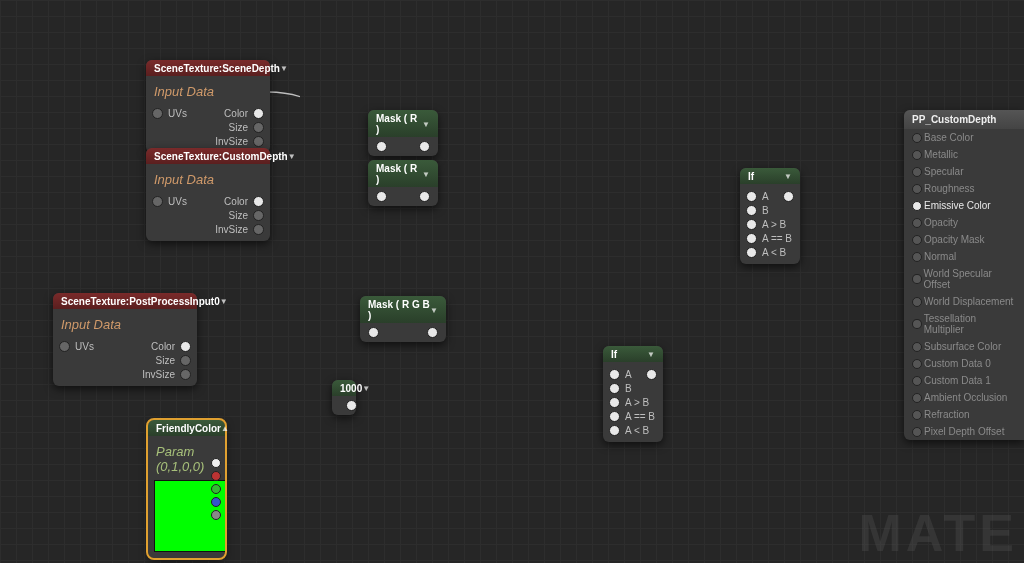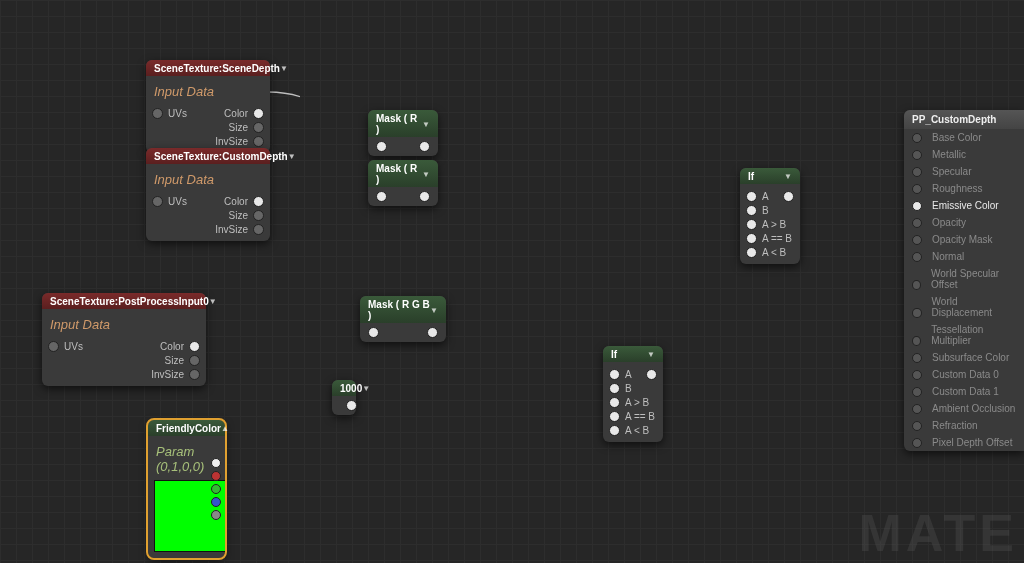--- a/index.html
+++ b/index.html
@@ -32,21 +32,21 @@
 .mini .pin{flex:0 0 auto}
 .selected{outline:2px solid #e0a030;border-radius:6px}
 
 .swatch{margin:4px 6px 6px;width:70px;height:70px;background:#00ff00;border:1px solid #111}
 .rgbpins{position:absolute;right:4px;top:38px;display:flex;flex-direction:column;gap:3px}
 .rgbpins .pin{width:8px;height:8px}
 .pin.white{background:#eee}.pin.redp{background:#b33}.pin.greenp{background:#3b3}.pin.bluep{background:#35c}.pin.alpha{background:#888}
 
 .outp{position:absolute;right:0;top:110px;width:120px;background:#3a3a3a;border-radius:6px 0 0 6px;box-shadow:0 3px 8px rgba(0,0,0,.6)}
 .outp .ohd{background:linear-gradient(#555,#444);border-radius:6px 0 0 0;padding:4px 8px;color:#eee;font-weight:600}
-.outp .orow{display:flex;align-items:flex-end;gap:10px;padding:3px 8px;color:#8a8a8a}
+.outp .orow{display:flex;align-items:center;gap:2px;padding:3px 8px;color:#8a8a8a}
 .outp .orow.on{color:#e8e8e8}
 .outp .opin{width:8px;height:8px;border-radius:50%;border:1px solid #222;background:#555}
 .outp .orow.on .opin{background:#e8e8e8}
 .water{position:absolute;right:6px;bottom:0;font-size:52px;font-weight:800;letter-spacing:4px;color:rgba(120,120,120,.18);user-select:none}
 </style>
 </head>
 <body>
 <div class="grid"></div>
 
 <svg class="wires">
@@ -143,21 +143,21 @@
   <div class="row">
         <span></span>
         <span class="side">
           <span class="lbl">InvSize</span>
           <span class="pin r"></span>
         </span>
       </div>
  </div>
 </div>
 
-<div class="node" style="left:42px;top:293px;width:164px">
+<div class="node" style="left:53px;top:293px;width:144px">
  <div class="hdr red">
       <span>SceneTexture:PostProcessInput0</span>
       <span class="tri">▼</span>
     </div>
  <div class="sub">Input Data</div>
  <div class="body">
   <div class="row">
         <span class="side">
           <span class="pin l"></span>
           <span class="lbl">UVs</span>

